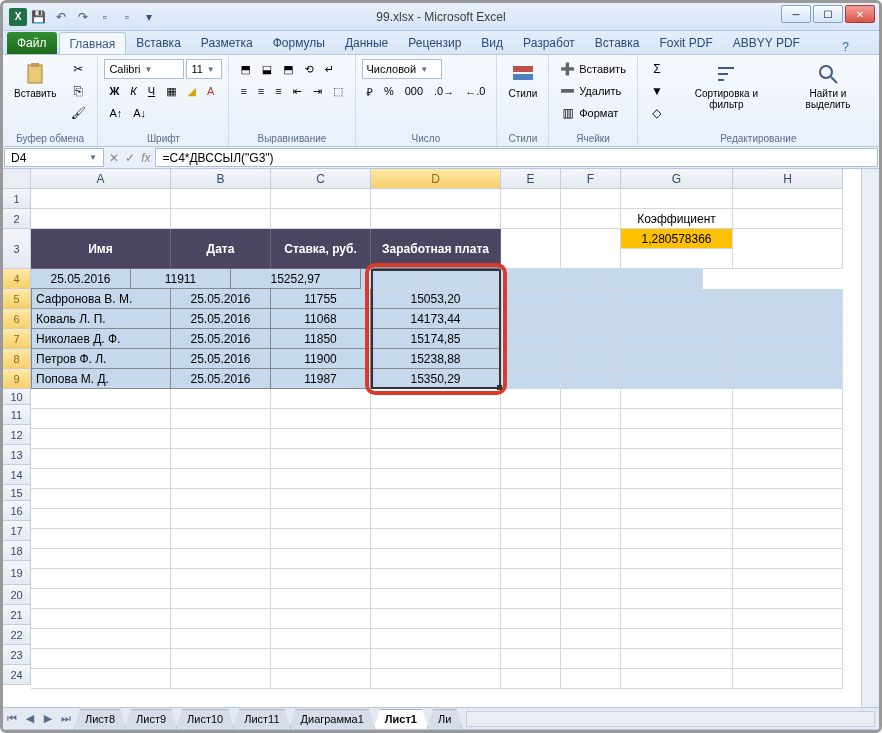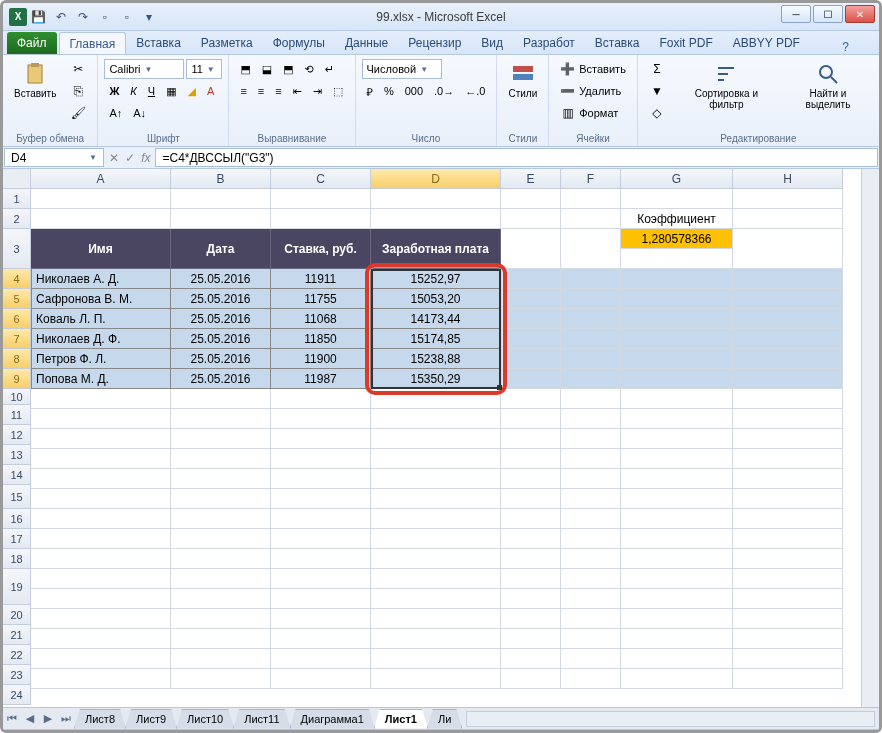--- a/index.html
+++ b/index.html
@@ -315,25 +315,25 @@
       <div class="rowhdr sel" style="height: 20px;">5</div>
       <div class="rowhdr sel" style="height: 20px;">6</div>
       <div class="rowhdr sel" style="height: 20px;">7</div>
       <div class="rowhdr sel" style="height: 20px;">8</div>
       <div class="rowhdr sel" style="height: 20px;">9</div>
       <div class="rowhdr" style="height: 16px;">10</div>
       <div class="rowhdr" style="height: 20px;">11</div>
       <div class="rowhdr" style="height: 20px;">12</div>
       <div class="rowhdr" style="height: 20px;">13</div>
       <div class="rowhdr" style="height: 20px;">14</div>
-      <div class="rowhdr" style="height: 24px;">15</div>
+      <div class="rowhdr" style="height: 16px;">15</div>
       <div class="rowhdr" style="height: 20px;">16</div>
       <div class="rowhdr" style="height: 20px;">17</div>
       <div class="rowhdr" style="height: 20px;">18</div>
-      <div class="rowhdr" style="height: 36px;">19</div>
+      <div class="rowhdr" style="height: 24px;">19</div>
       <div class="rowhdr" style="height: 20px;">20</div>
       <div class="rowhdr" style="height: 20px;">21</div>
       <div class="rowhdr" style="height: 20px;">22</div>
       <div class="rowhdr" style="height: 20px;">23</div>
       <div class="rowhdr" style="height: 20px;">24</div>
     </div>
   <div class="cells" id="cells">
       <div class="row">
         <div class="cell " style="width: 140px;"></div>
         <div class="cell " style="width: 100px;"></div>
@@ -361,21 +361,20 @@
         <div class="cell hdr" style="width: 130px;">Заработная плата</div>
         <div class="cell " style="width: 60px;"></div>
         <div class="cell " style="width: 60px;"></div>
         <div style="width: 112px;">
           <div class="cell coef-val" style="width: 112px; height: 20px; align-self: flex-start;">1,280578366</div>
           <div class="cell " style="width: 112px; height: 20px;"></div>
         </div>
         <div class="cell " style="width: 110px;"></div>
       </div>
       <div class="row selcells">
-        <div class="cell data first" style="width: 140px; background: rgb(255, 255, 255);">Николаев А. Д.</div>
         <div class="cell data c" style="width: 100px; background: rgb(255, 255, 255);">25.05.2016</div>
         <div class="cell data c" style="width: 100px; background: rgb(255, 255, 255);">11911</div>
         <div class="cell data c" style="width: 130px; background: rgb(198, 217, 236);">15252,97</div>
         <div class="cell " style="width: 60px;"></div>
         <div class="cell " style="width: 60px;"></div>
         <div class="cell " style="width: 112px;"></div>
         <div class="cell " style="width: 110px;"></div>
       </div>
       <div class="row selcells">
         <div class="cell data first" style="width: 140px; background: rgb(255, 255, 255);">Сафронова В. М.</div>

